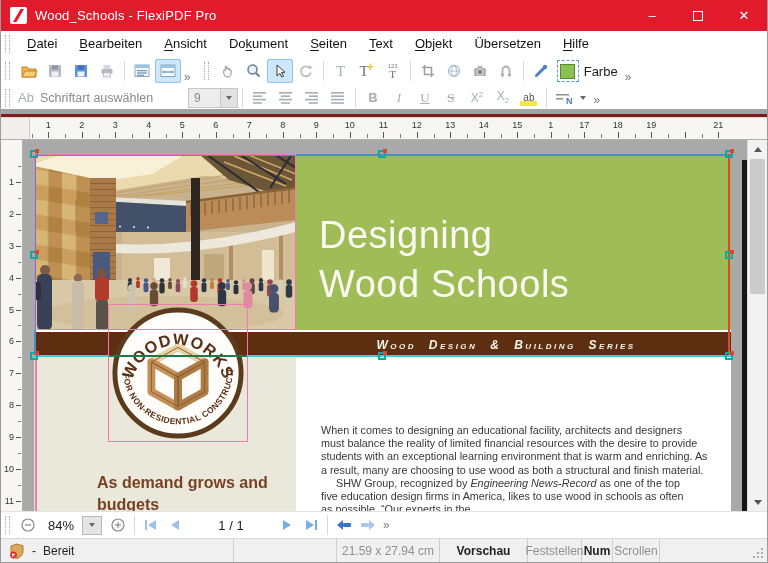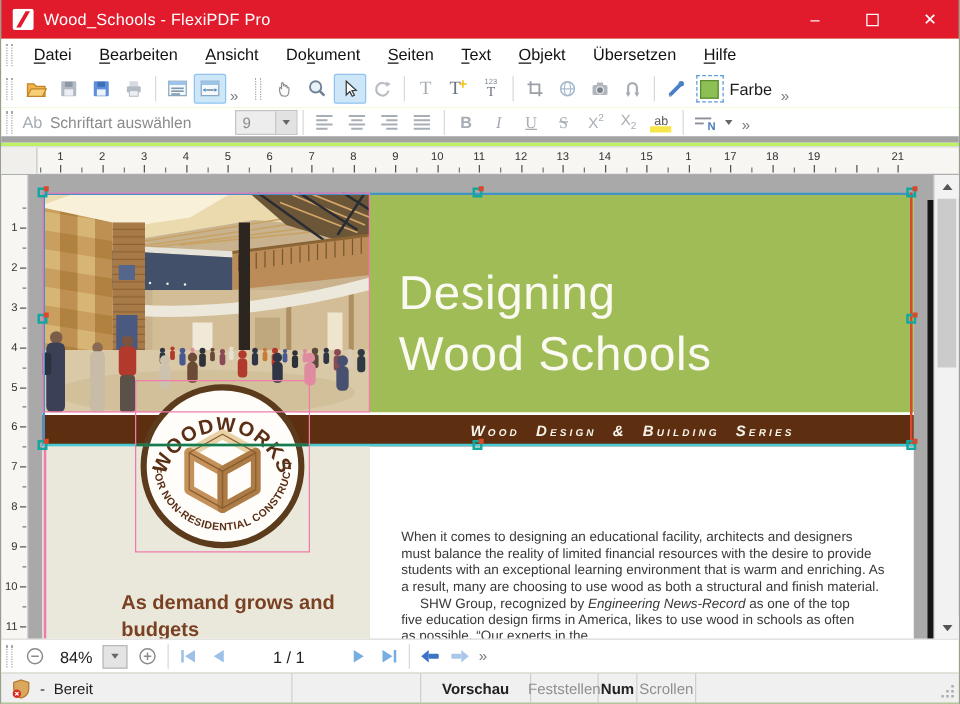--- a/index.html
+++ b/index.html
@@ -4,21 +4,21 @@
 <style>
   :root{
     --red:#E11A2C; --green:#A0BC57; --brown:#5D2F10; --cream:#EAE8DA;
     --heading:#7A4023; --canvas:#A9A9A9; --selblue:#4A90C8; --selcyan:#4AC8D4;
     --selpink:#F27BAE; --teal:#14A7A0; --hred:#D9482B; --swatch:#8CC054; --hl:#F7E64A;
     --dis:#A7ADB5;
   }
   *{box-sizing:border-box;margin:0;padding:0}
   html,body{width:768px;height:563px;overflow:hidden;background:#fff;
     font-family:"Liberation Sans",sans-serif;-webkit-font-smoothing:antialiased}
-  .window{position:relative;width:768px;height:563px;background:#bef264;border:1px solid #9b9b9b;border-top:none}
+  .window{position:relative;width:768px;height:563px;background:#7f1d1d;border:1px solid #9b9b9b;border-top:none}
   
   .titlebar{position:absolute;left:0;top:0;right:0;height:31px;background:var(--red);
     display:flex;align-items:center;color:#fff}
   .app-logo{width:17px;height:17px;margin:0 8px 0 9px;flex:0 0 auto}
   .title-text{font-size:13px;letter-spacing:.2px}
   .win-controls{margin-left:auto;display:flex;height:100%}
   .win-btn{width:46px;height:100%;display:flex;align-items:center;justify-content:center;
     color:#fff;font-size:13px;cursor:default}
   .max-glyph{width:10px;height:10px;border:1.4px solid #fff;display:inline-block}
   
@@ -761,20 +761,23 @@
     <div class="sseg first">
       <svg width="16" height="16" viewBox="0 0 16 16">
         <path d="M8,1 L14,3 V8 C14,12 11,14.5 8,15.5 C5,14.5 2,12 2,8 V3 Z" fill="#D9A85C" stroke="#B07830" stroke-width="1"></path>
         <circle cx="4.5" cy="12" r="3.4" fill="#D93025"></circle>
         <path d="M3.2,10.7 L5.8,13.3 M5.8,10.7 L3.2,13.3" stroke="#fff" stroke-width="1.1"></path>
       </svg>
       <span>-</span>
       <span>Bereit</span>
     </div>
     <div class="sseg" style="width:103px"></div>
+    <div class="sseg muted" style="width:103px">
+        <span>21.59 x 27.94 cm</span>
+      </div>
     <div class="sseg bold" style="width:88px">
         <span>Vorschau</span>
       </div>
     <div class="sseg muted" style="width:54px">
         <span>Feststellen</span>
       </div>
     <div class="sseg bold" style="width:31px">
         <span>Num</span>
       </div>
     <div class="sseg muted" style="width:47px">

